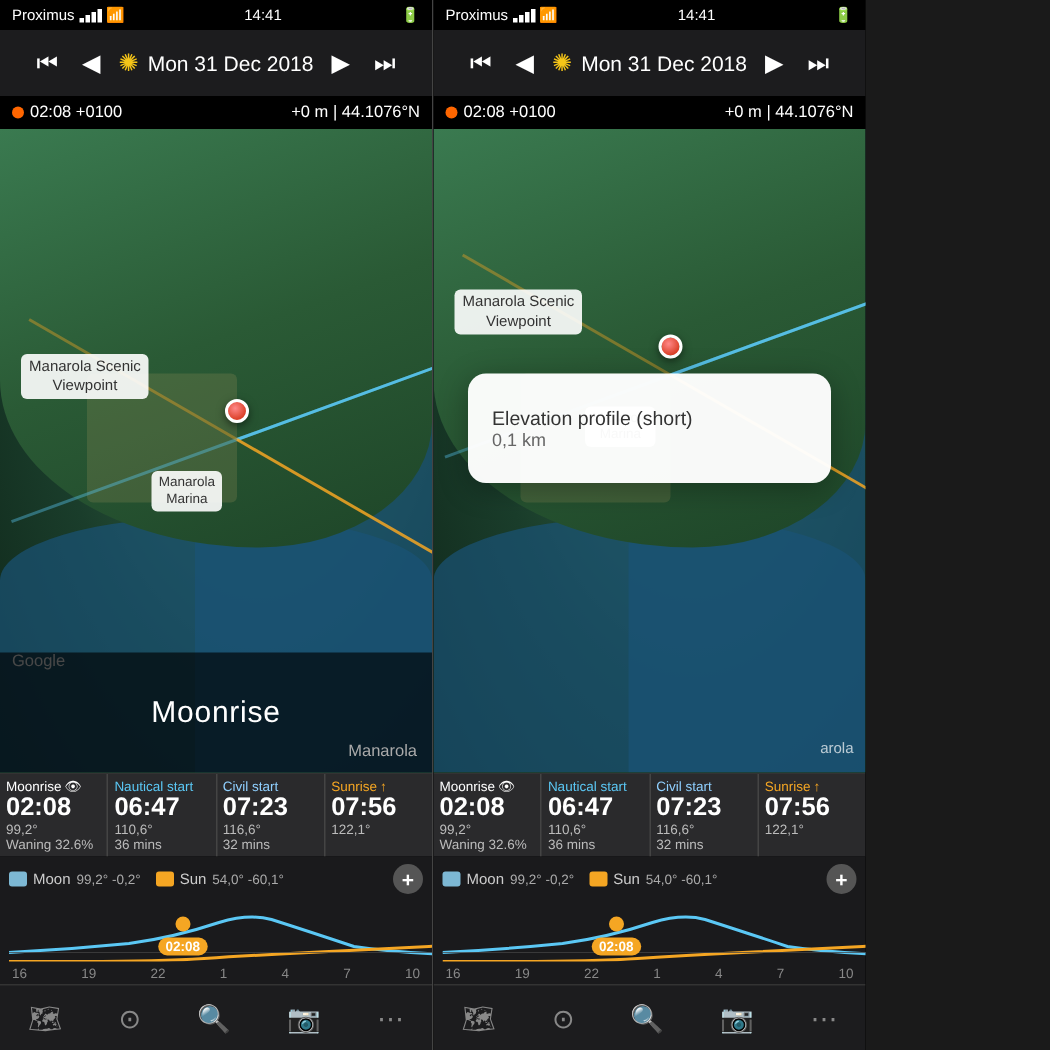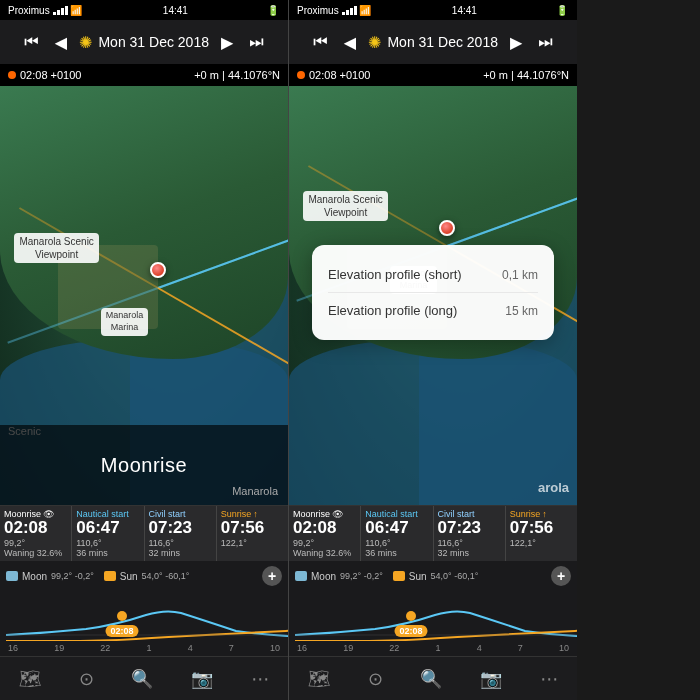--- a/index.html
+++ b/index.html
@@ -236,21 +236,21 @@
 
     
     .chart-area {
       background: #1a1a1c;
       padding: 5px 6px;
       flex-shrink: 0;
     }
     .chart-legend {
       display: flex;
       gap: 10px;
-      margin-bottom: 19px;
+      margin-bottom: 9px;
     }
     .legend-item {
       display: flex;
       align-items: center;
       gap: 4px;
       font-size: 10px;
       color: #ccc;
     }
     .legend-swatch {
       width: 12px; height: 10px;
@@ -304,25 +304,25 @@
       padding: 12px 16px;
       z-index: 10;
       top: 38%;
       left: 8%;
       right: 8%;
       box-shadow: 0 4px 20px rgba(0,0,0,0.3);
     }
     .elev-row {
       display: flex;
       justify-content: space-between;
-      align-items: center;
       padding: 10px 0;
       border-bottom: 1px solid #e8e8e8;
       font-size: 13px;
       color: #333;
+      flex-direction: column;
     }
     .elev-row:last-child { border-bottom: none; }
     .elev-label { color: #333; }
     .elev-value { color: #666; font-size: 12px; }
 
     
     .panel-divider {
       width: 1px;
       background: #444;
       flex-shrink: 0;
@@ -406,21 +406,21 @@
     <div class="map-label" style="top:35%;left:5%;white-space:pre-line;line-height:1.3;">Manarola Scenic
 Viewpoint</div>
     <div class="map-label" style="top:53%;left:35%;white-space:pre-line;line-height:1.3;font-size:9px;">Manarola
 Marina</div>
 
     <div class="bottom-overlay">
       <span class="overlay-title">Moonrise</span>
       <span class="overlay-place">Manarola</span>
     </div>
 
-    <div class="google-label">Scenic</div>
+    <div class="google-label">Google</div>
   </div>
 
   <div class="data-table">
     <div class="table-header-row">
       <div class="table-col">
         <div class="col-label col-label-moonrise">
           <span>Moonrise</span>
           <span class="eye-icon">👁</span>
         </div>
         <div class="col-main-value">02:08</div>
@@ -583,27 +583,23 @@
     <div class="map-label" style="top:25%;left:5%;white-space:pre-line;line-height:1.3;">Manarola Scenic
 Viewpoint</div>
     <div class="map-label" style="top:43%;left:35%;white-space:pre-line;line-height:1.3;font-size:9px;">Manarola
 Marina</div>
 
     <div class="elevation-popup">
       <div class="elev-row">
         <span class="elev-label">Elevation profile (short)</span>
         <span class="elev-value">0,1 km</span>
       </div>
-      <div class="elev-row">
-        <span class="elev-label">Elevation profile (long)</span>
-        <span class="elev-value">15 km</span>
-      </div>
-    </div>
-
-    <div style="position:absolute;bottom:10px;right:8px;color:#fff;font-size:13px;opacity:0.7;font-weight:bold;">arola</div>
+    </div>
+
+    <div style="position:absolute;bottom:10px;right:8px;color:#fff;font-size:10px;opacity:0.7;">arola</div>
   </div>
 
   <div class="data-table">
     <div class="table-header-row">
       <div class="table-col">
         <div class="col-label col-label-moonrise">
           <span>Moonrise</span>
           <span class="eye-icon">👁</span>
         </div>
         <div class="col-main-value">02:08</div>

